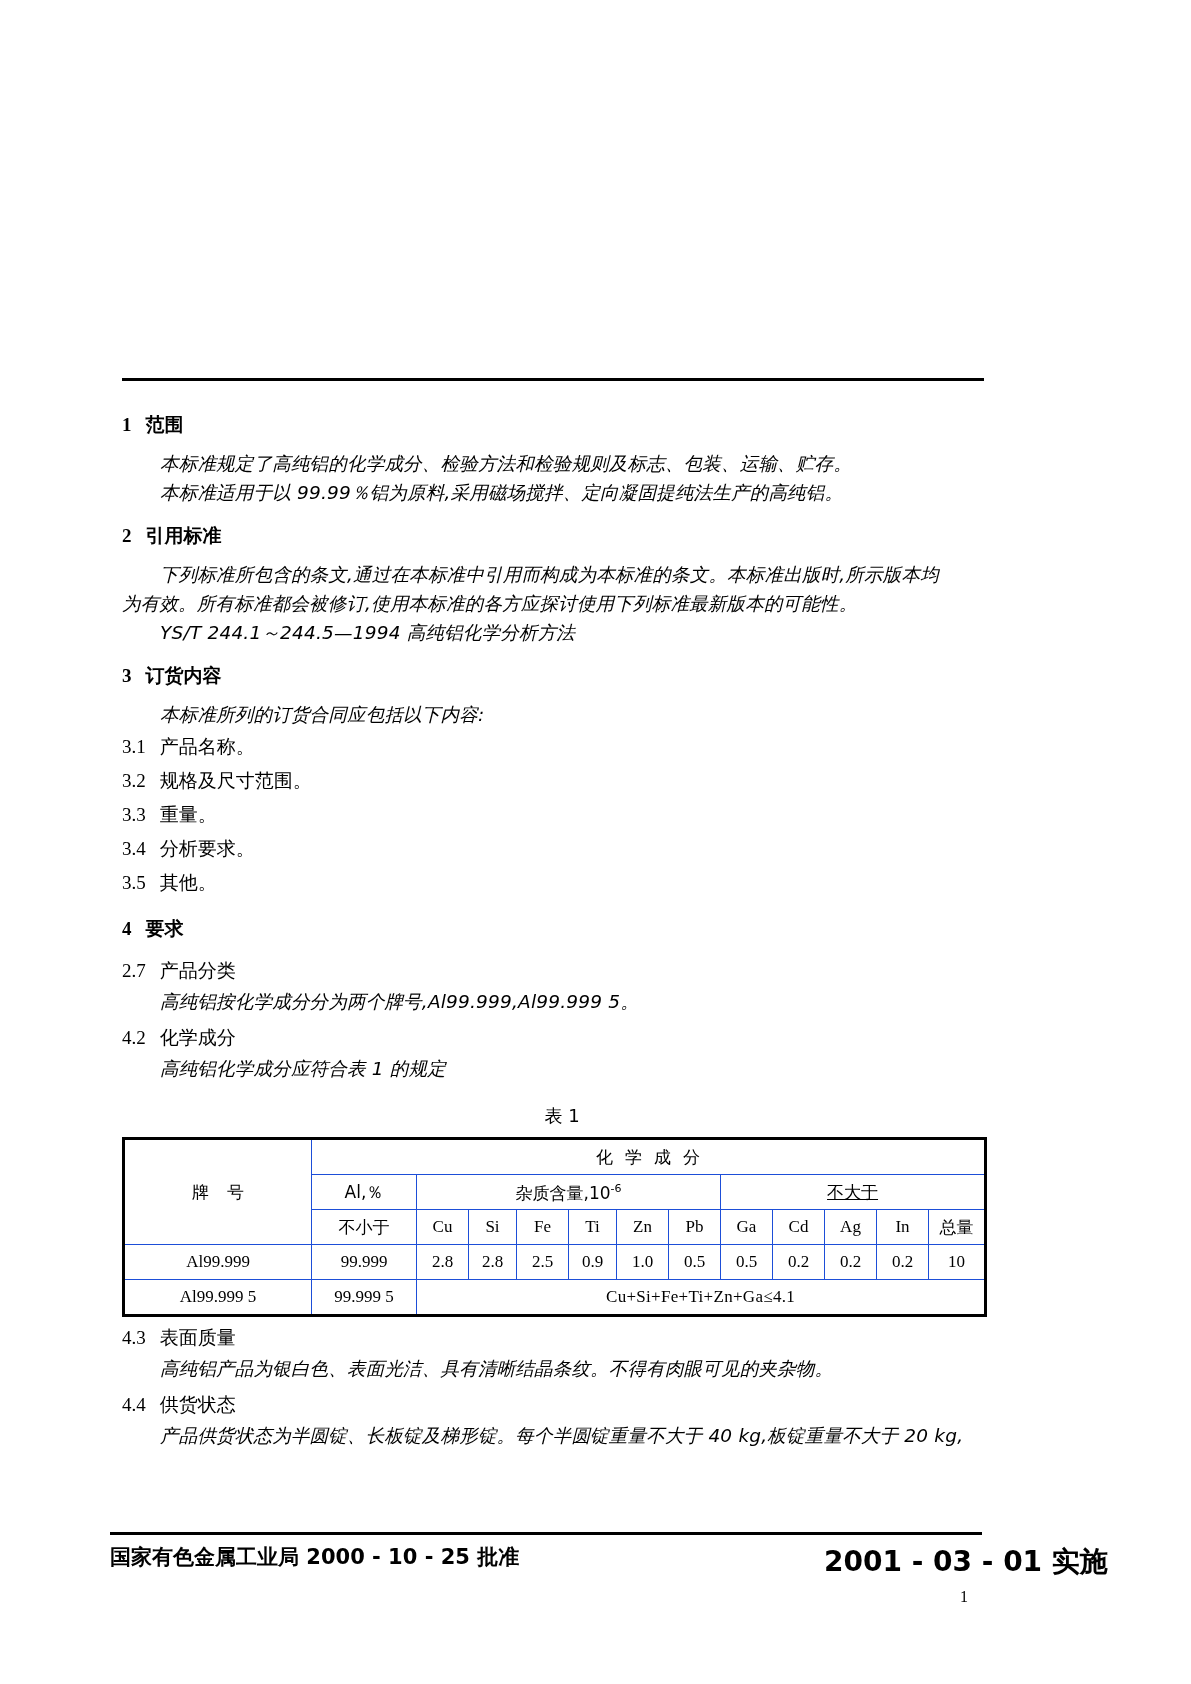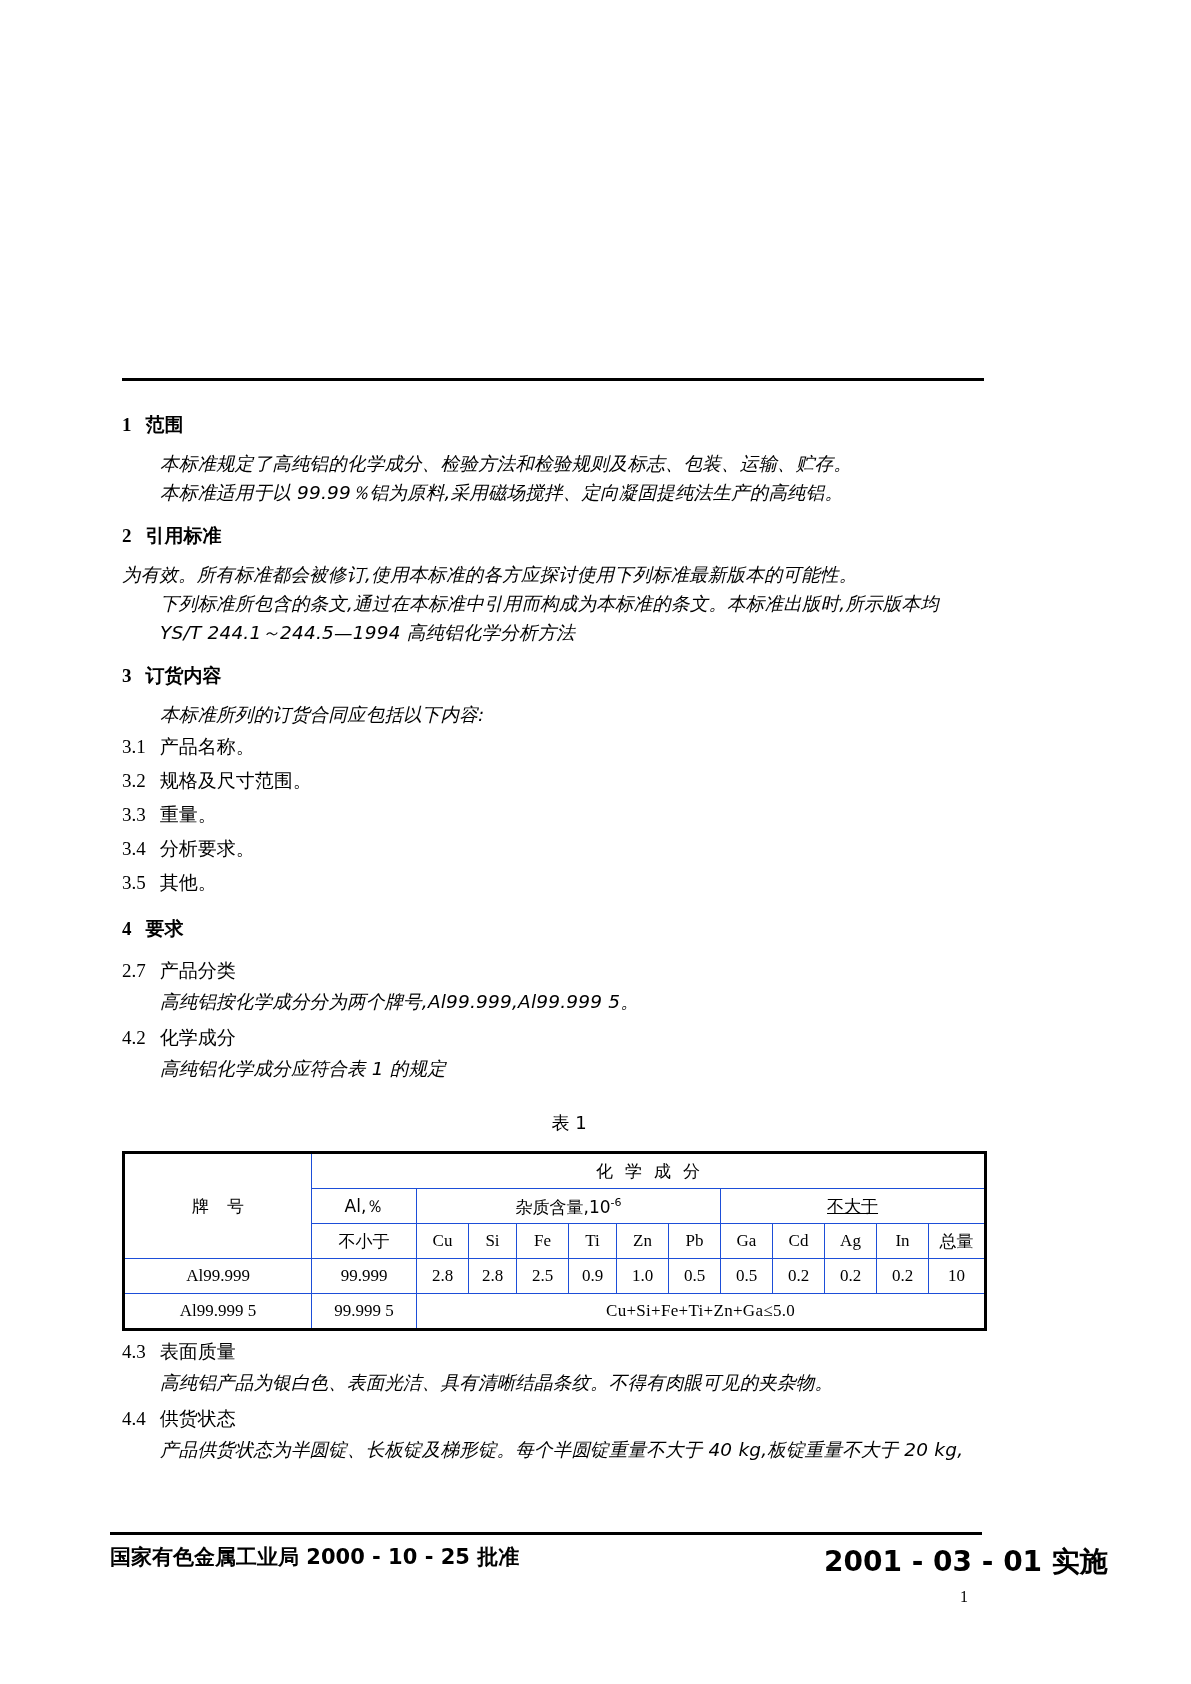--- a/index.html
+++ b/index.html
@@ -140,21 +140,21 @@
   .sp-12  { height: 12px; }
   .sp-16  { height: 16px; }
   .sp-20  { height: 20px; }
 
   
   .table-caption {
     text-align: center;
     font-family: "DejaVu Sans", sans-serif;
     font-size: 18px;
     width: 862px;
-    margin: 16px;
+    margin: 9px;
   }
   table.spec {
     border-collapse: collapse;
     width: 862px;
     table-layout: fixed;
     margin-top: 6px;
     font-family: "Liberation Serif", serif;
   }
   table.spec td {
     border: 1px solid #1d4ed8;
@@ -247,22 +247,22 @@
     </div>
     <div class="sp-12"></div>
     <p class="para indent ln">本标准规定了高纯铝的化学成分、检验方法和检验规则及标志、包装、运输、贮存。</p>
     <p class="para indent ln">本标准适用于以 99.99％铝为原料,采用磁场搅拌、定向凝固提纯法生产的高纯铝。</p>
     <div class="sp-16"></div>
 
     <div class="sec-h">
       <span class="num">2</span><span class="lbl">引用标准</span>
     </div>
     <div class="sp-12"></div>
+    <p class="para indent ln">下列标准所包含的条文,通过在本标准中引用而构成为本标准的条文。本标准出版时,所示版本均</p>
     <p class="para ln">为有效。所有标准都会被修订,使用本标准的各方应探讨使用下列标准最新版本的可能性。</p>
-    <p class="para indent ln">下列标准所包含的条文,通过在本标准中引用而构成为本标准的条文。本标准出版时,所示版本均</p>
     <p class="para indent ln">YS/T 244.1～244.5—1994    高纯铝化学分析方法</p>
     <div class="sp-16"></div>
 
     <div class="sec-h">
       <span class="num">3</span><span class="lbl">订货内容</span>
     </div>
     <div class="sp-12"></div>
     <p class="para indent ln">本标准所列的订货合同应包括以下内容:</p>
     <div class="sp-4"></div>
     <div class="sub-h">
@@ -363,21 +363,21 @@
           <td>0.5</td>
           <td>0.2</td>
           <td>0.2</td>
           <td>0.2</td>
           <td class="outer-r">10</td>
         </tr>
 
         <tr>
           <td class="outer-l outer-b">Al99.999 5</td>
           <td class="outer-b">99.999 5</td>
-          <td colspan="11" class="outer-b outer-r formula">Cu+Si+Fe+Ti+Zn+Ga≤5.0</td>
+          <td colspan="11" class="outer-b outer-r formula">Cu+Si+Fe+Ti+Zn+Ga≤4.1</td>
         </tr>
       </tbody>
     </table>
 
     <div class="sp-8"></div>
 
     <div class="sub-h">
       <span class="num">4.3</span><span class="lbl">表面质量</span>
     </div>
     <div class="sp-4"></div>

